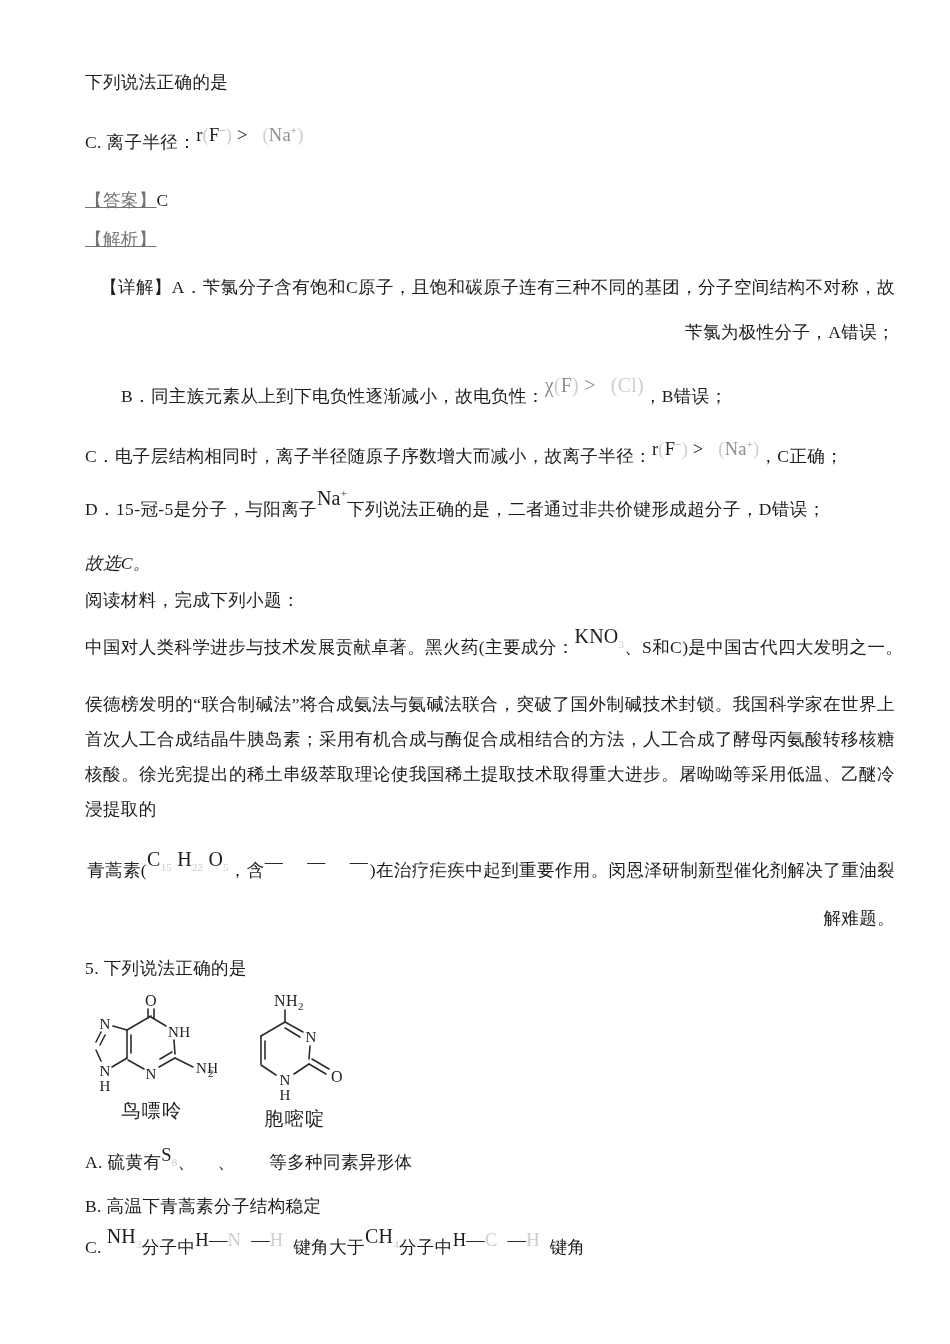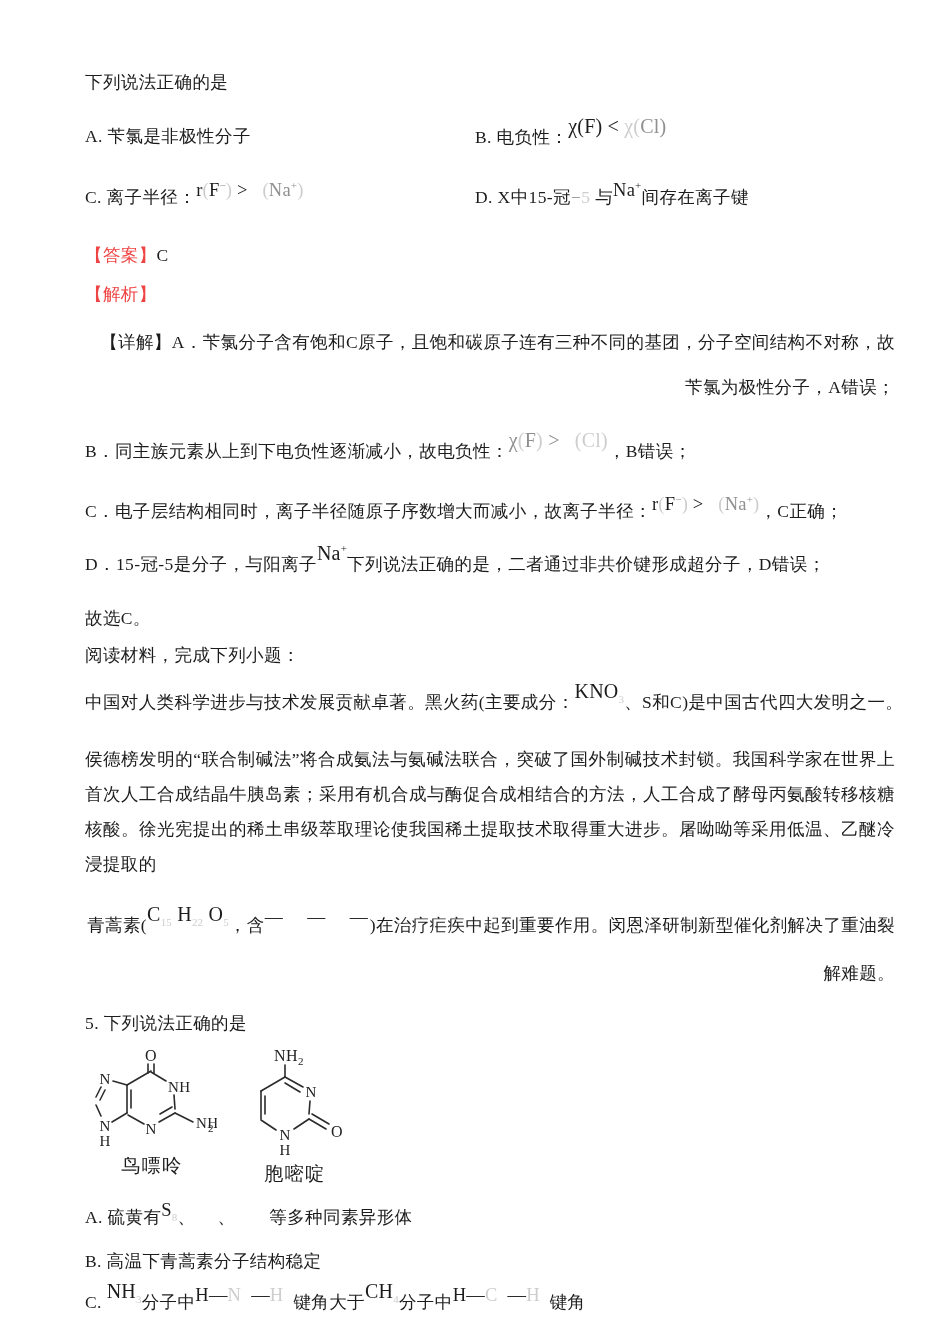--- a/index.html
+++ b/index.html
@@ -11,63 +11,54 @@
   .content{padding:70px 55px 0 85px;}
   .line{line-height:24px;white-space:nowrap;}
   .row{display:flex;}
   .col-l{flex:0 0 390px;}
   .fm{display:inline-block;position:relative;top:-7px;letter-spacing:.2px;font-size:18.5px;}
   .fm-hi{top:-10px;font-size:20px;}
   .sp{font-size:11px;vertical-align:super;line-height:0;}
   .sb{font-size:11px;vertical-align:sub;line-height:0;}
   .faded{color:#cdcdcd;}
   .dim{color:#8f8f8f;}
-  .blue{color:#ef4444;}
+  .blue{color:#737373;text-decoration:underline;}
   .lh45{line-height:45px;white-space:normal;text-align:right;}
   .just{text-align:justify;line-height:35px;white-space:normal;}
   .lh48{line-height:48px;white-space:normal;}
   .gap-s{display:inline-block;width:22px;}
   .gap-m{display:inline-block;width:34px;}
   .gap-xs{display:inline-block;width:10px;}
   .dashes{display:inline-block;position:relative;top:-8px;word-spacing:16px;letter-spacing:2px;font-size:18px;}
   .structs{display:flex;align-items:flex-start;margin-left:2px;}
   .struct{display:flex;flex-direction:column;align-items:center;}
   .struct-gap{width:26px;}
   .struct .lbl{font-size:19px;margin-top:2px;letter-spacing:1.5px;}
   svg{display:block;}
   svg text{font-family:"Liberation Serif","DejaVu Serif",serif;fill:#222;}
   
   .mt-row1{margin-top:30px;} .mt-row2{margin-top:36px;}
   .mt-ans{margin-top:34px;} .mt-ana{margin-top:15px;} .mt-det{margin-top:14px;}
-  .mt-b{margin-top:28px;} .mt-c{margin-top:36px;} .mt-d{margin-top:28px;}
-  .mt-concl{margin-top:30px;} .mt-read{margin-top:13px;} .mt-p1{margin-top:22px;}
+  .mt-b{margin-top:28px;margin-left:36px;} .mt-c{margin-top:36px;} .mt-d{margin-top:28px;}
+  .mt-concl{margin-top:30px;font-style:italic;} .mt-read{margin-top:13px;} .mt-p1{margin-top:22px;}
   .mt-p2{margin-top:28px;} .mt-p3{margin-top:18px;text-align:right;} .mt-q5{margin-top:14px;}
   .mt-structs{margin-top:8px;} .mt-oa{margin-top:18px;} .mt-ob{margin-top:20px;} .mt-oc{margin-top:16px;}
 </style>
 </head>
 <body>
 
 <div class="page">
   <div class="content">
 
     <div class="line">下列说法正确的是</div>
 
-    <div class="row mt-row1">
-      <div class="col-l line">A. 苄氯是非极性分子</div>
-      <div class="line">
-        <span>B. 电负性：</span><span class="fm fm-hi"><span>χ(F) &lt; </span><span class="faded">χ(</span><span class="dim">Cl)</span></span>
-      </div>
-    </div>
 
     <div class="row mt-row2">
       <div class="col-l line">
         <span>C. 离子半径：</span><span class="fm"><span>r</span><span class="faded">(</span><span>F</span><span class="sp dim">−</span><span class="faded">)</span><span> &gt; </span><span class="gap-xs"></span><span class="faded">(</span><span class="dim">Na</span><span class="sp dim">+</span><span class="faded">)</span></span>
-      </div>
-      <div class="line">
-        <span>D. X中15-冠</span><span class="dim">−</span><span class="faded">5</span><span>  与</span><span class="fm"><span>Na</span><span class="sp">+</span></span><span>间存在离子键</span>
       </div>
     </div>
 
     <div class="line mt-ans">
       <span class="blue">【答案】</span><span>C</span>
     </div>
 
     <div class="line mt-ana">
       <span class="blue">【解析】</span>
     </div>

